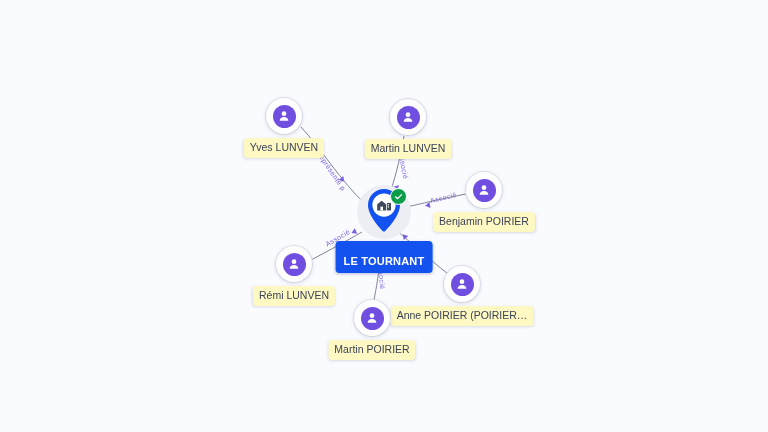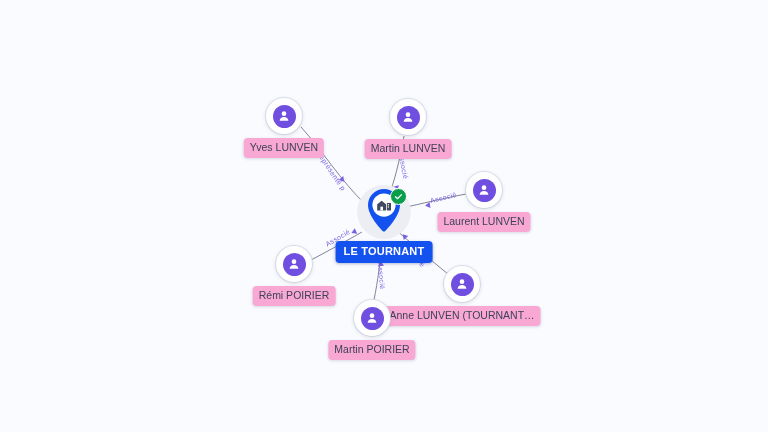--- a/index.html
+++ b/index.html
@@ -71,21 +71,21 @@
     justify-content: center;
   }
   .avatar-inner svg { display: block; }
 
   .node-label {
     position: absolute;
     left: 50%;
     top: 22px;
     transform: translateX(-50%);
     white-space: nowrap;
-    background: #f9a8d4;
+    background: #fef9c3;
     color: #3c4257;
     font-size: 10.5px;
     line-height: 1;
     padding: 4px 6px 5px;
     border-radius: 4px;
     box-shadow: 0 1px 3px rgba(40,45,80,.16);
   }
 
   
   #company-node {
@@ -129,21 +129,21 @@
     left: 50%;
     top: 29px;
     transform: translateX(-50%);
     white-space: nowrap;
     background: #1452f0;
     color: #ffffff;
     font-size: 11px;
     font-weight: bold;
     line-height: 1;
     letter-spacing: .2px;
-    padding: 5px 8px 6px;
+    padding: 15px 8px 6px;
     border-radius: 4px;
     box-shadow: 0 1px 3px rgba(20,40,120,.3);
   }
 </style>
 </head>
 <body>
 
 <div id="stage">
 
   <svg id="edges" viewBox="0 0 768 432" width="768" height="432">
@@ -205,33 +205,33 @@
 
   <div class="node" style="left:484px; top:190px;">
     <div class="avatar">
       <div class="avatar-inner">
         <svg width="14" height="14" viewBox="0 0 24 24" aria-hidden="true">
           <circle cx="12" cy="8" r="4" fill="#ffffff"></circle>
           <path d="M4.5 20c0-4.2 3.4-6.5 7.5-6.5s7.5 2.3 7.5 6.5z" fill="#ffffff"></path>
         </svg>
       </div>
     </div>
-    <div class="node-label">Laurent LUNVEN</div>
+    <div class="node-label">Benjamin POIRIER</div>
   </div>
 
   <div class="node" style="left:462px; top:284px;">
     <div class="avatar">
       <div class="avatar-inner">
         <svg width="14" height="14" viewBox="0 0 24 24" aria-hidden="true">
           <circle cx="12" cy="8" r="4" fill="#ffffff"></circle>
           <path d="M4.5 20c0-4.2 3.4-6.5 7.5-6.5s7.5 2.3 7.5 6.5z" fill="#ffffff"></path>
         </svg>
       </div>
     </div>
-    <div class="node-label">Anne LUNVEN (TOURNANT…</div>
+    <div class="node-label">Anne POIRIER (POIRIER…</div>
   </div>
 
   <div class="node" style="left:372px; top:318px;">
     <div class="avatar">
       <div class="avatar-inner">
         <svg width="14" height="14" viewBox="0 0 24 24" aria-hidden="true">
           <circle cx="12" cy="8" r="4" fill="#ffffff"></circle>
           <path d="M4.5 20c0-4.2 3.4-6.5 7.5-6.5s7.5 2.3 7.5 6.5z" fill="#ffffff"></path>
         </svg>
       </div>
@@ -241,21 +241,21 @@
 
   <div class="node" style="left:294px; top:264px;">
     <div class="avatar">
       <div class="avatar-inner">
         <svg width="14" height="14" viewBox="0 0 24 24" aria-hidden="true">
           <circle cx="12" cy="8" r="4" fill="#ffffff"></circle>
           <path d="M4.5 20c0-4.2 3.4-6.5 7.5-6.5s7.5 2.3 7.5 6.5z" fill="#ffffff"></path>
         </svg>
       </div>
     </div>
-    <div class="node-label">Rémi POIRIER</div>
+    <div class="node-label">Rémi LUNVEN</div>
   </div>
 
   <div id="company-node" style="left:384px; top:212px;">
     <div class="company-halo"></div>
 
     <div class="pin">
       <svg width="40" height="48" viewBox="0 0 40 48" aria-hidden="true">
         <path d="M20 2C11.2 2 4 9.1 4 17.9c0 11.2 13.3 24.6 15.1 26.4.5.5 1.3.5 1.8 0C22.7 42.5 36 29.1 36 17.9 36 9.1 28.8 2 20 2z" fill="#1452f0"></path>
         <circle cx="20" cy="18" r="11.6" fill="#ffffff"></circle>
         <g fill="#414a5c">

